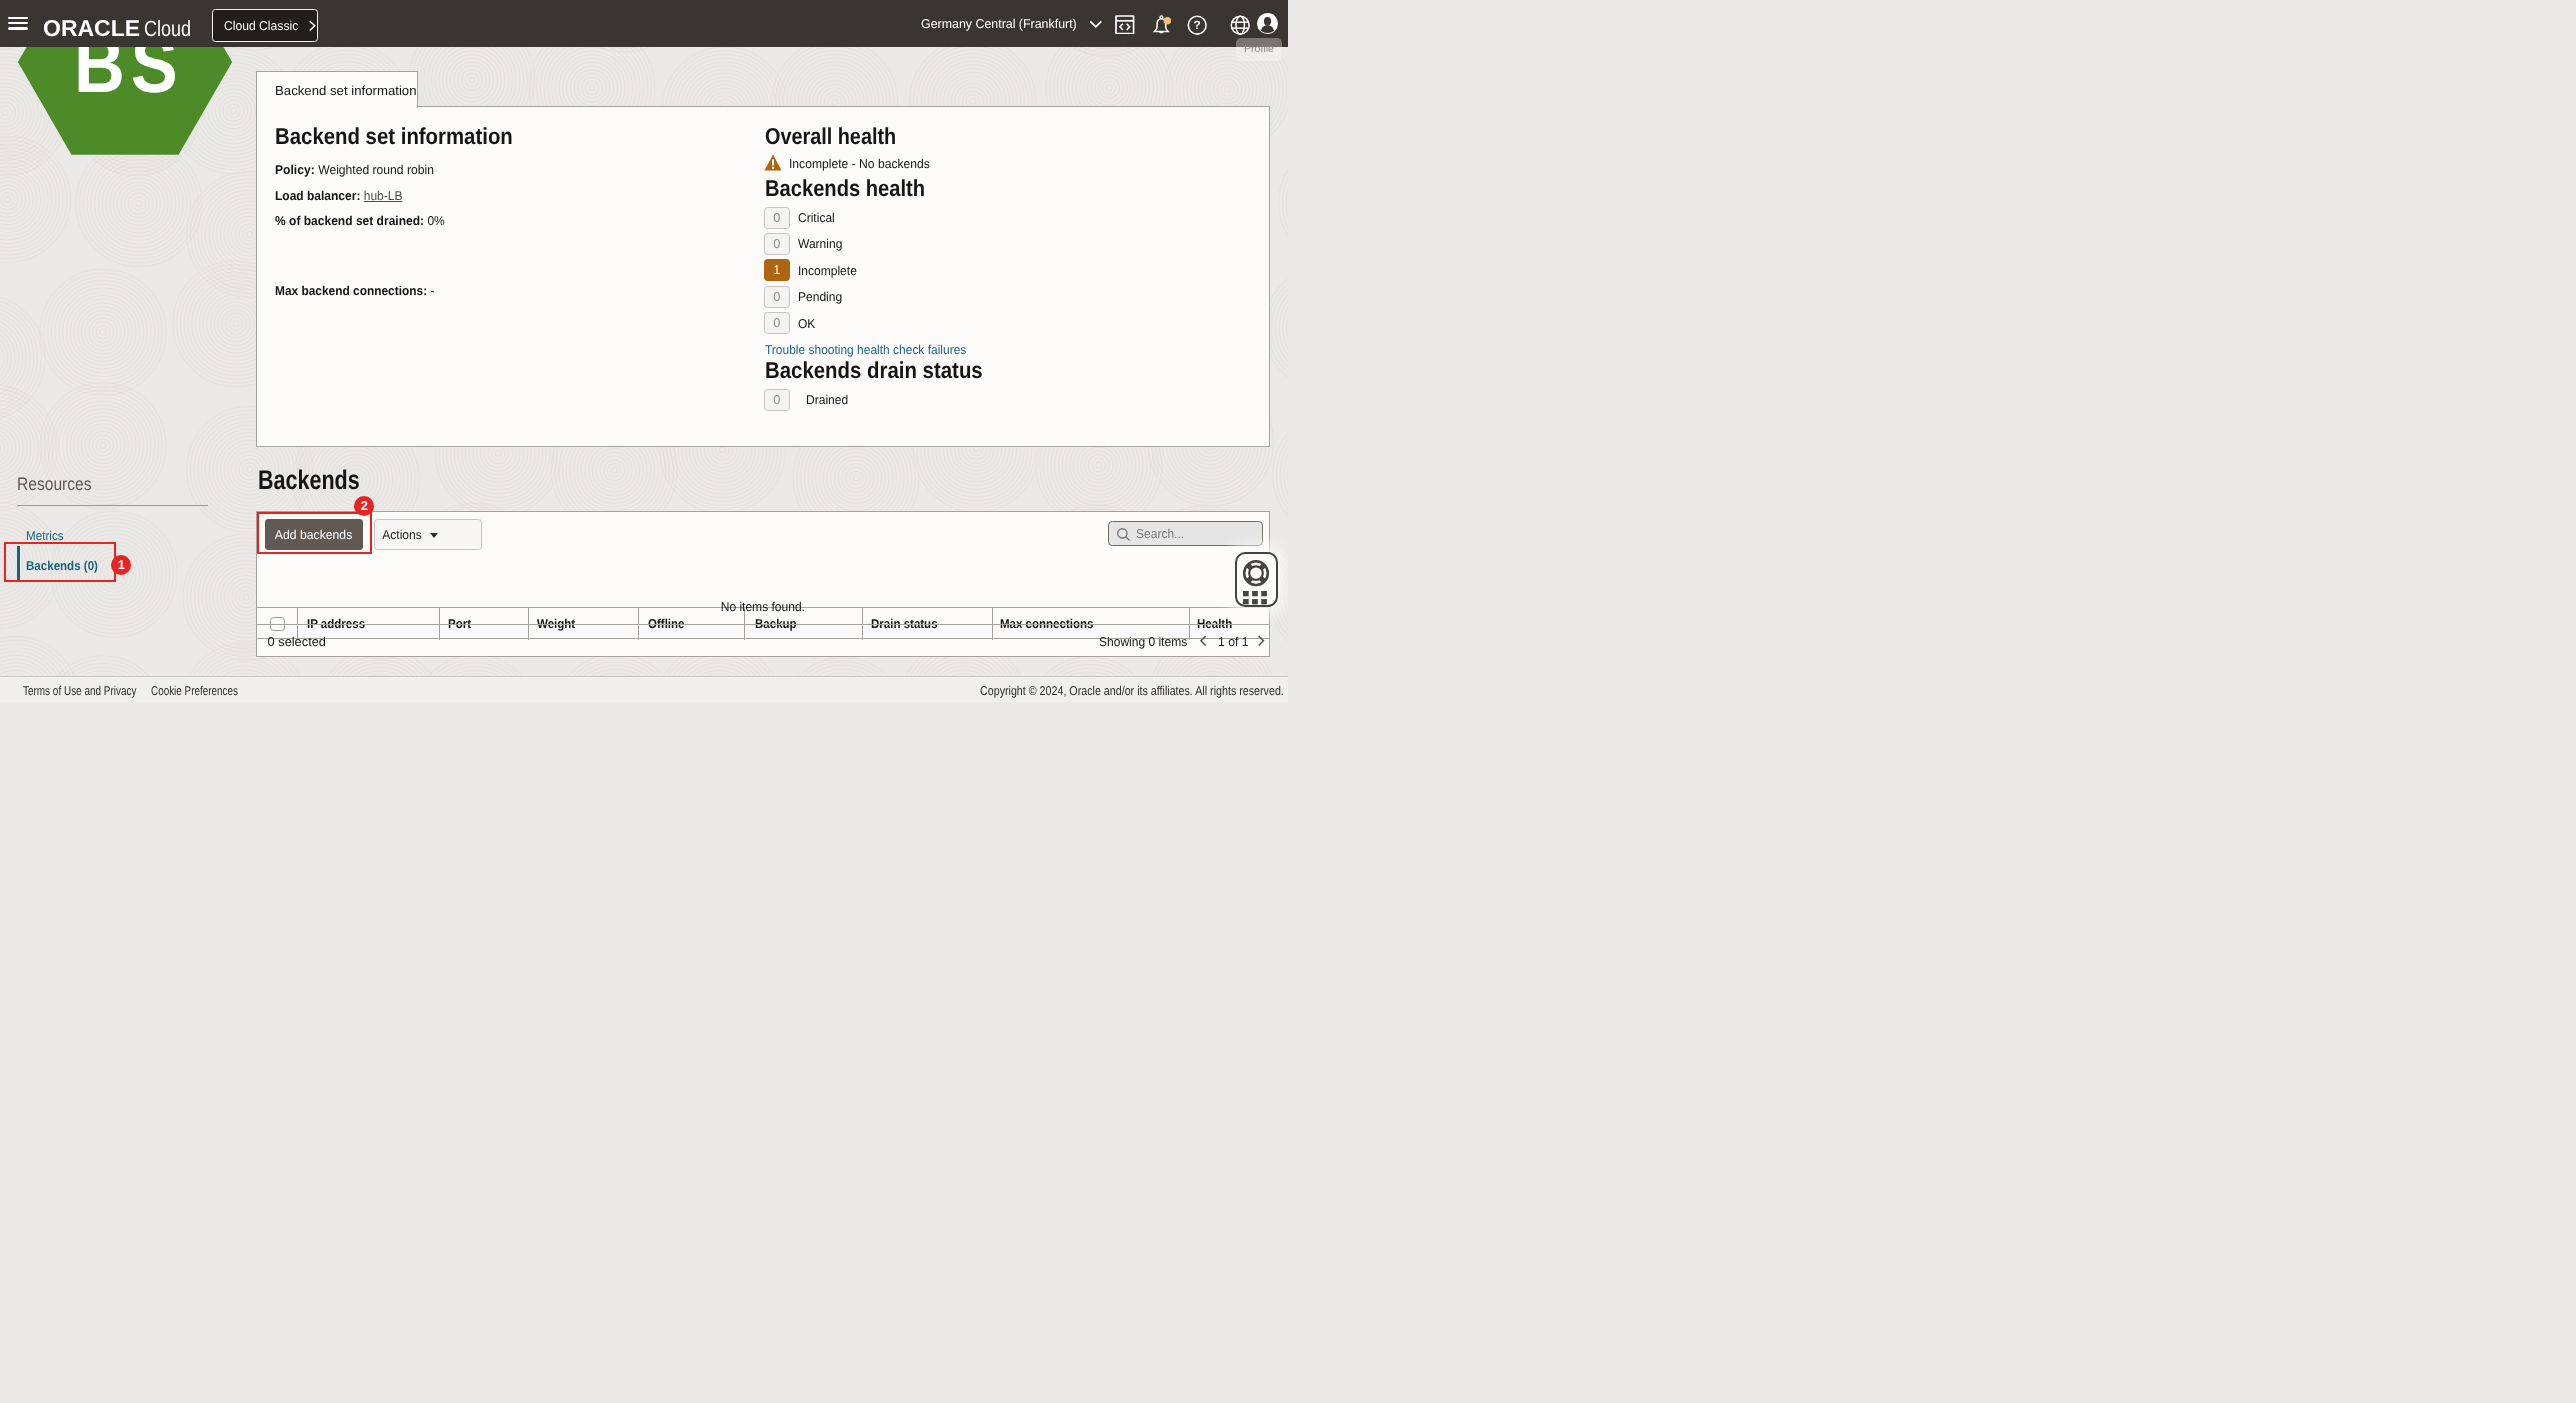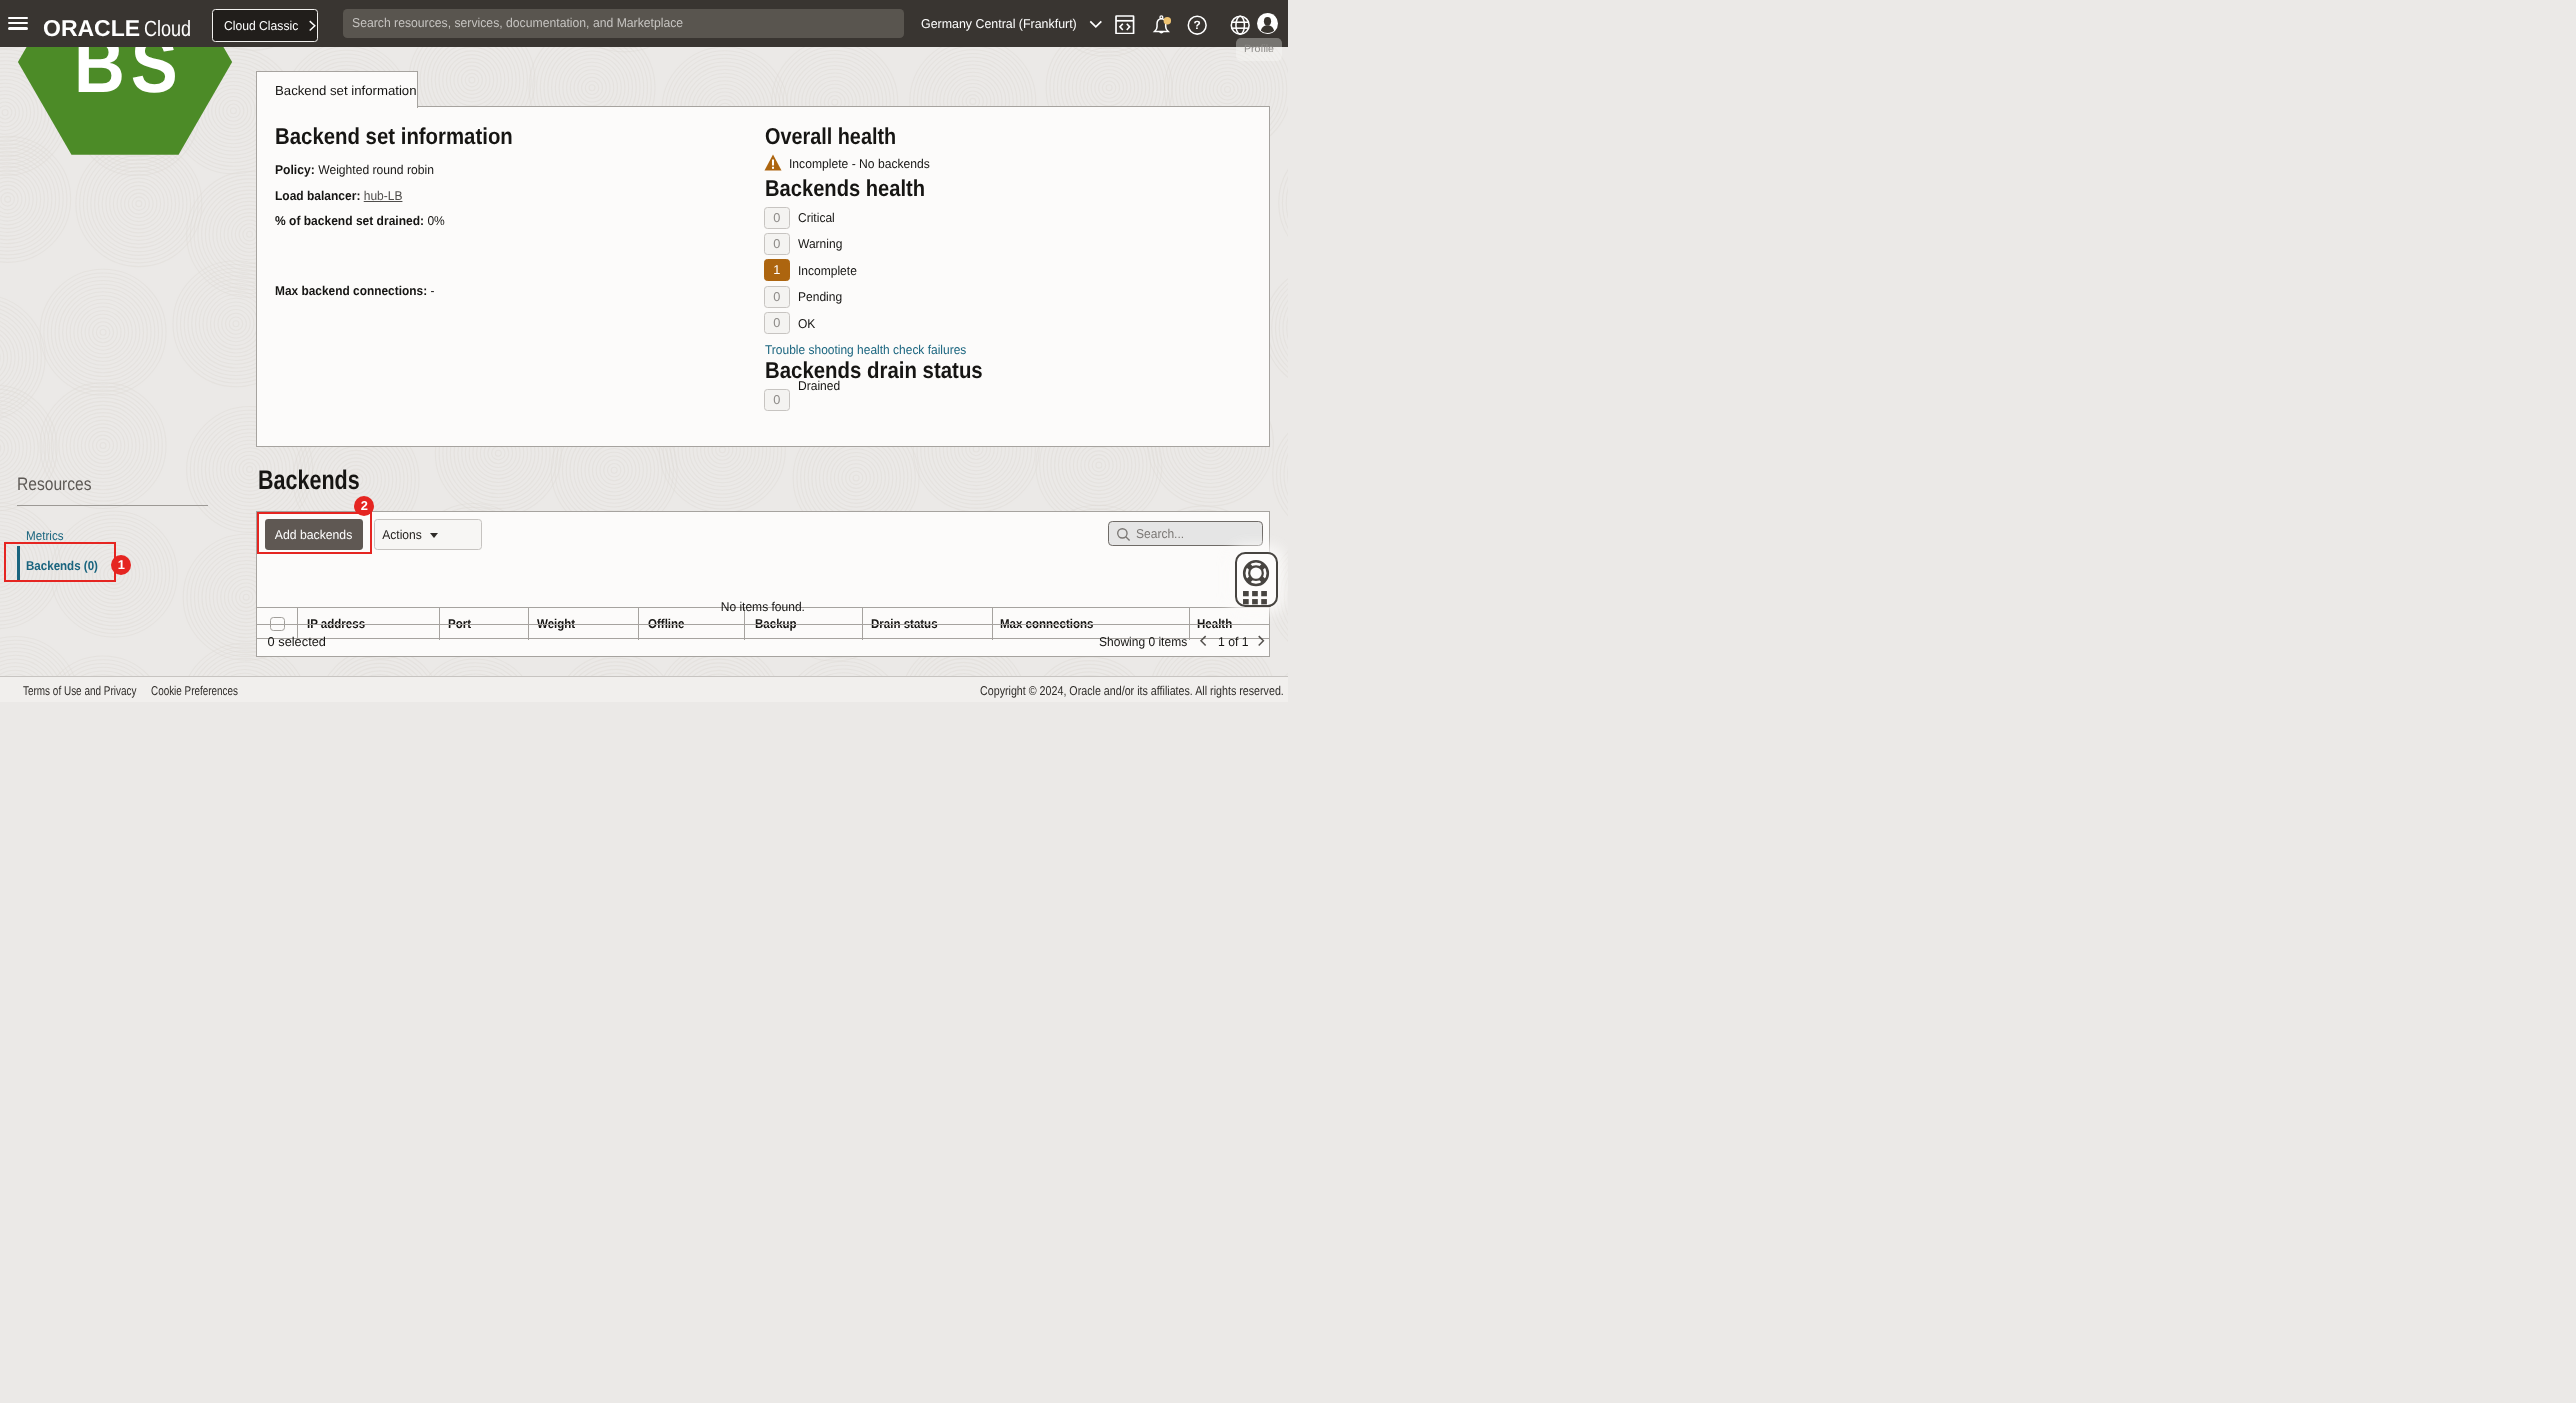--- a/index.html
+++ b/index.html
@@ -185,21 +185,20 @@
 <div id="hdr">
   <div id="burger">
       <div></div>
       <div></div>
       <div></div>
     </div>
   <div id="logo"><span id="logoOracle">ORACLE</span><span id="logoCloud">Cloud</span></div>
   <div id="classic"><span class="sx" style="--s:0.949">Cloud Classic</span><svg width="8.5" height="13.6" viewBox="0 0 10 16">
         <path d="M2 2.5 L8 8 L2 13.5" stroke="#fff" stroke-width="1.7" fill="none"></path>
       </svg></div>
-  <div id="hsearch"><span class="sx" style="--s:0.954">Search resources, services, documentation, and Marketplace</span></div>
   <div id="region"><span class="sx" style="--s:0.969">Germany Central (Frankfurt)</span><svg width="13.6" height="8.5" viewBox="0 0 16 10">
         <path d="M1.5 1.5 L8 8 L14.5 1.5" stroke="#fff" stroke-width="2" fill="none"></path>
       </svg></div>
   <svg class="hicon" style="left:1115px" width="19.6" height="19.6" viewBox="0 0 23 23">
       <rect x="1.2" y="1.2" width="20.6" height="20.6" rx="0.5" fill="none" stroke="#fff" stroke-width="2"></rect>
       <line x1="1.2" y1="6.8" x2="21.8" y2="6.8" stroke="#fff" stroke-width="2"></line>
       <path d="M9.2 10.2 L5.8 13.9 L9.2 17.6" stroke="#fff" stroke-width="1.9" fill="none"></path>
       <path d="M13.8 10.2 L17.2 13.9 L13.8 17.6" stroke="#fff" stroke-width="1.9" fill="none"></path>
     </svg>
   <svg class="hicon" style="left:1152px" width="19.6" height="20.4" viewBox="0 0 23 24">
@@ -248,21 +247,21 @@
     <div class="statlab" style="top:129px;"><span class="sx" style="--s:0.94">Warning</span></div>
   <div class="statbox" id="incbox" style="top:152px;">1</div>
     <div class="statlab" style="top:156px;"><span class="sx" style="--s:0.94">Incomplete</span></div>
   <div class="statbox" style="top:179px;">0</div>
     <div class="statlab" style="top:182px;"><span class="sx" style="--s:0.94">Pending</span></div>
   <div class="statbox" style="top:205px;">0</div>
     <div class="statlab" style="top:209px;"><span class="sx" style="--s:0.94">OK</span></div>
   <a class="trouble" style="position:absolute; left:508px; top:235px;"><span class="sx" style="--s:0.936">Trouble shooting health check failures</span></a>
   <h2 class="sec" style="position:absolute; left:508px; top:250px;"><span style="--s:0.887">Backends drain status</span></h2>
   <div class="statbox" style="top:282px;">0</div>
-    <div class="statlab" style="top:271px;"><span class="sx" style="--s:0.94">Drained</span></div>
+    <div class="statlab" style="top:285px;margin-left:8px;"><span class="sx" style="--s:0.94">Drained</span></div>
 </div>
 
 <div id="resources"><span class="sx" style="--s:0.867">Resources</span></div>
 <div id="resdiv"></div>
 <div id="metrics"><span class="sx" style="--s:0.91">Metrics</span></div>
 <div id="backbar"></div>
 <div id="backlink"><span class="sx" style="--s:0.903">Backends (0)</span></div>
 <div class="redrect" style="left:3.8px; top:542px; width:112px; height:40px;"></div>
 <div class="redcirc" style="left:111px; top:555px;">1</div>
 

